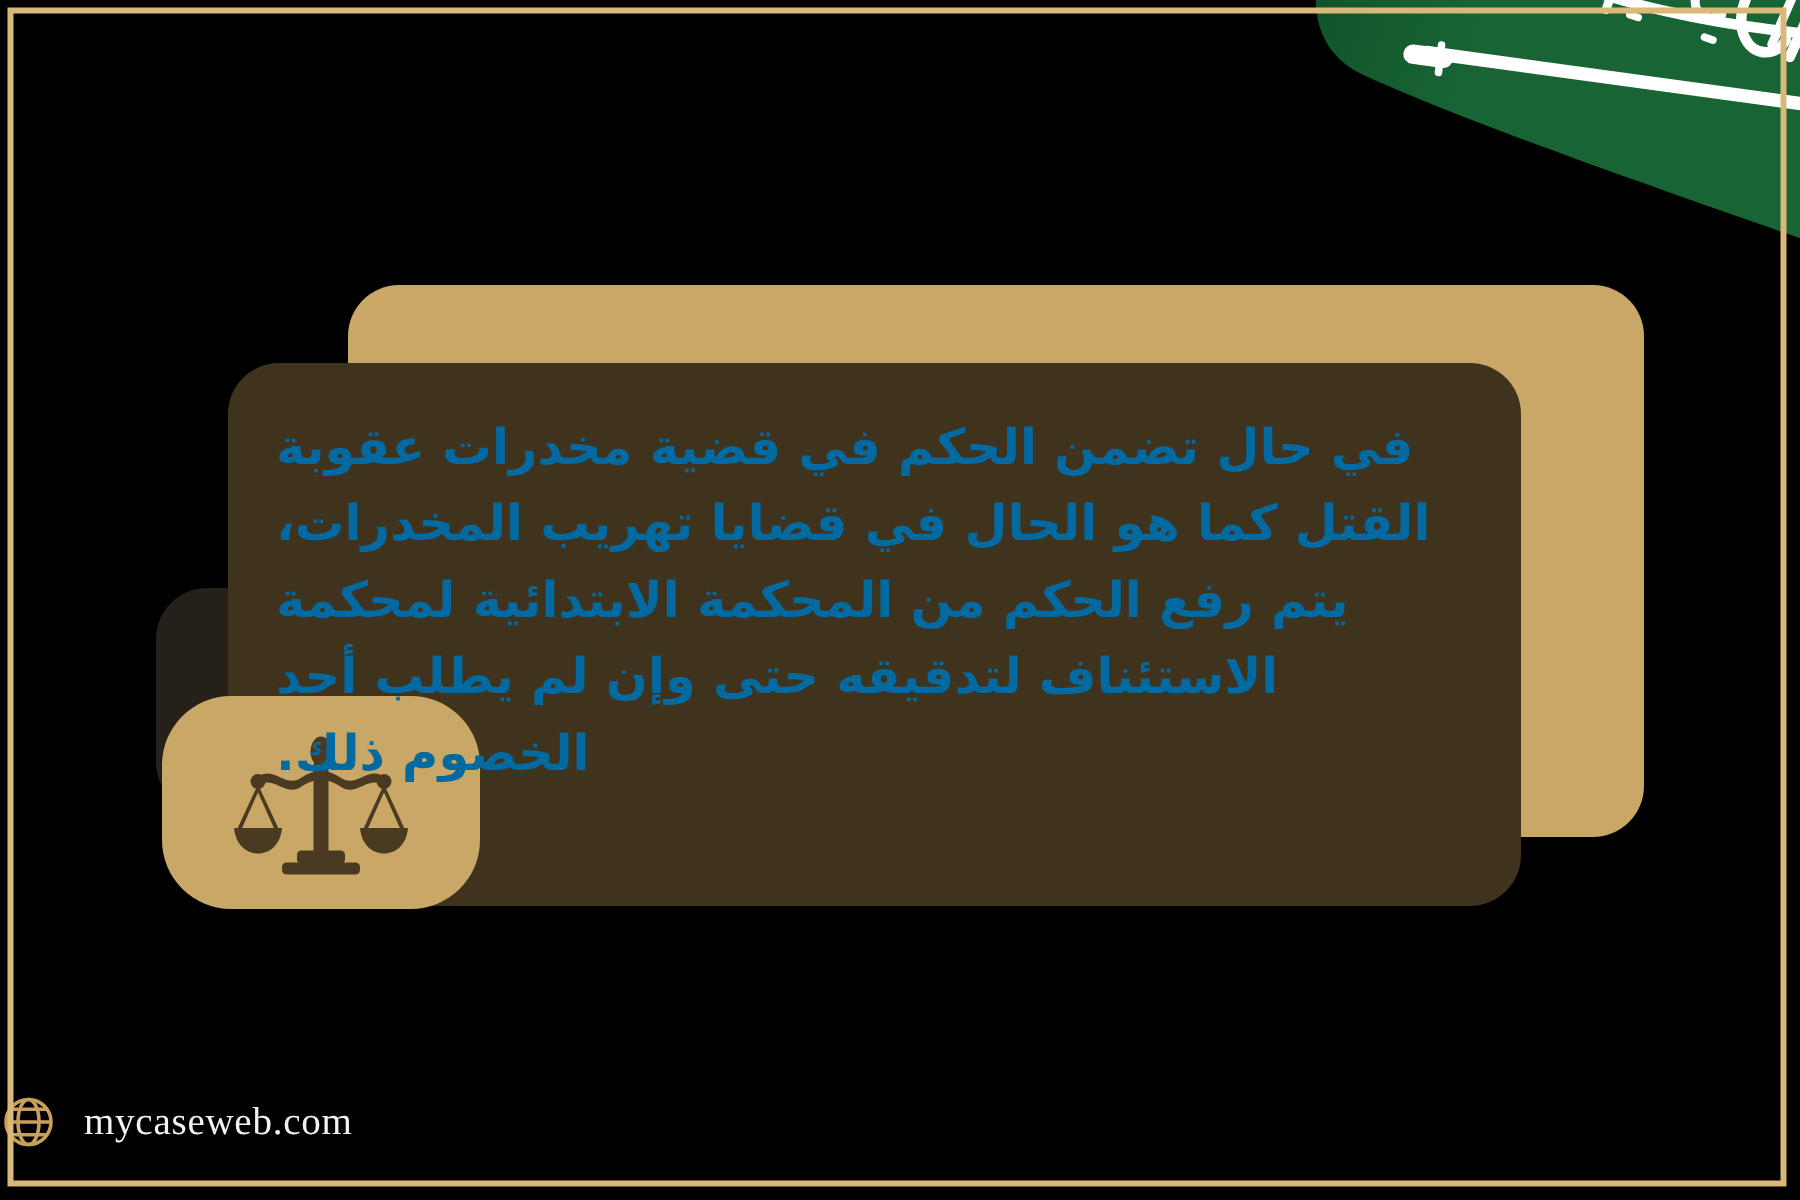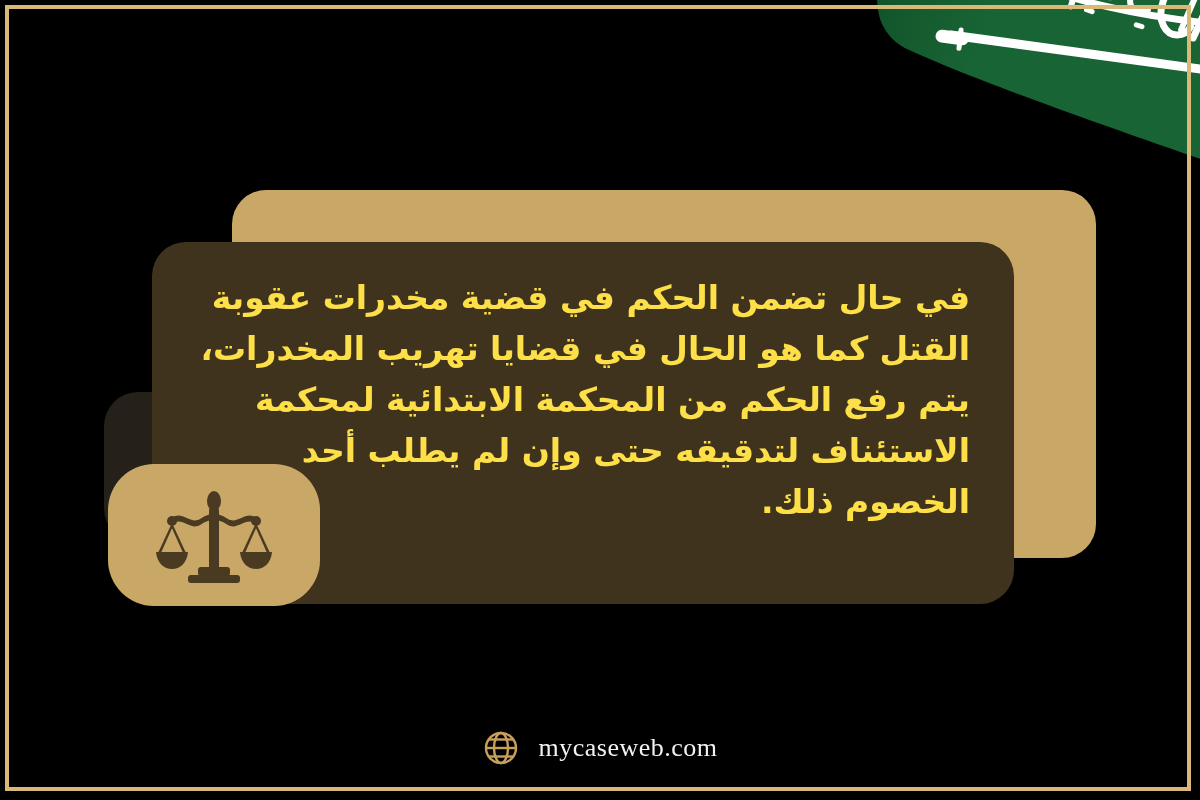--- a/index.html
+++ b/index.html
@@ -88,44 +88,44 @@
     z-index: 16;
     display: flex;
     align-items: center;
     justify-content: center;
   }
   #icon-tile svg { display: block; }
 
   
   #quote {
     position: absolute;
-    left: 200px;
+    left: 184px;
     top: 272px;
     width: 770px;
     z-index: 20;
     direction: rtl;
-    text-align: right;
-    color: #fde047;
+    text-align: left;
+    color: #0369a1;
     font-family: "DejaVu Sans", "Liberation Sans", sans-serif;
     font-weight: bold;
     font-size: 33px;
     line-height: 51px;
     letter-spacing: 0px;
   }
 
   
   #footer {
     position: absolute;
     left: 0;
     top: 718px;
     width: 1200px;
     height: 60px;
     display: flex;
     align-items: center;
-    justify-content: center;
+    justify-content: flex-start;
     gap: 18px;
     z-index: 20;
   }
   #globe-icon { display: block; }
   #site-name {
     color: #f2f2f0;
     font-family: "Liberation Serif", "DejaVu Serif", serif;
     font-size: 26px;
     letter-spacing: 0.5px;
     white-space: nowrap;

